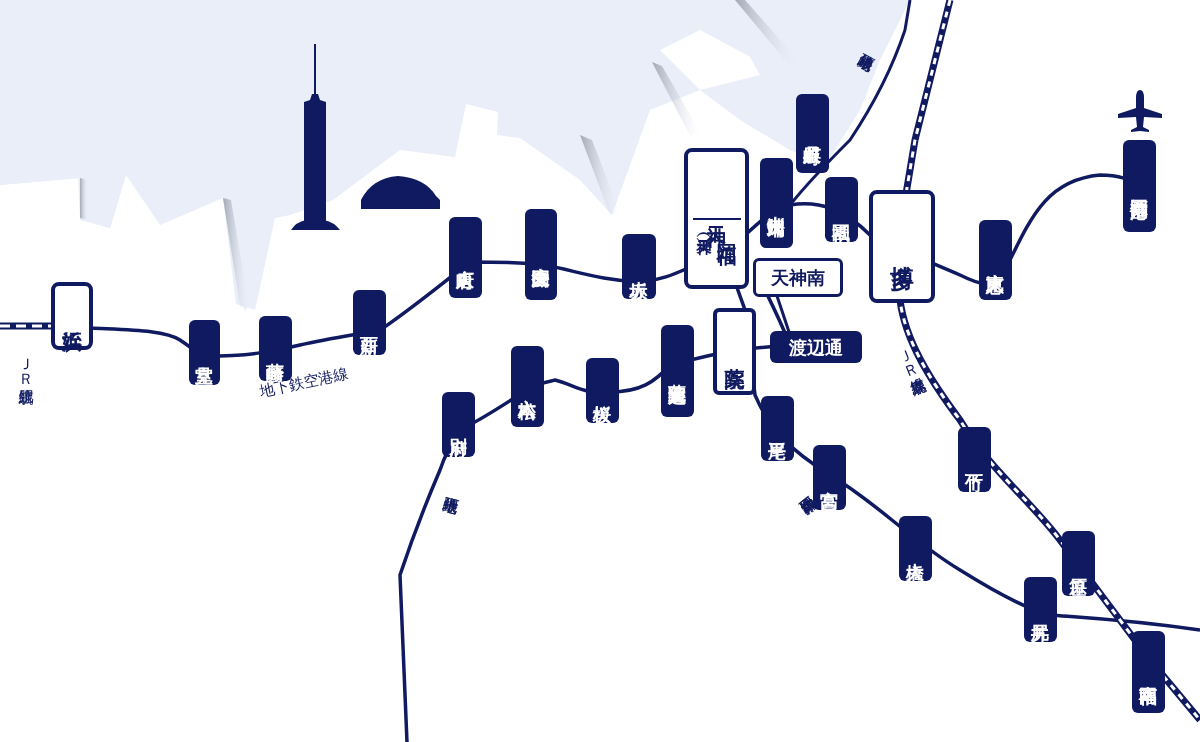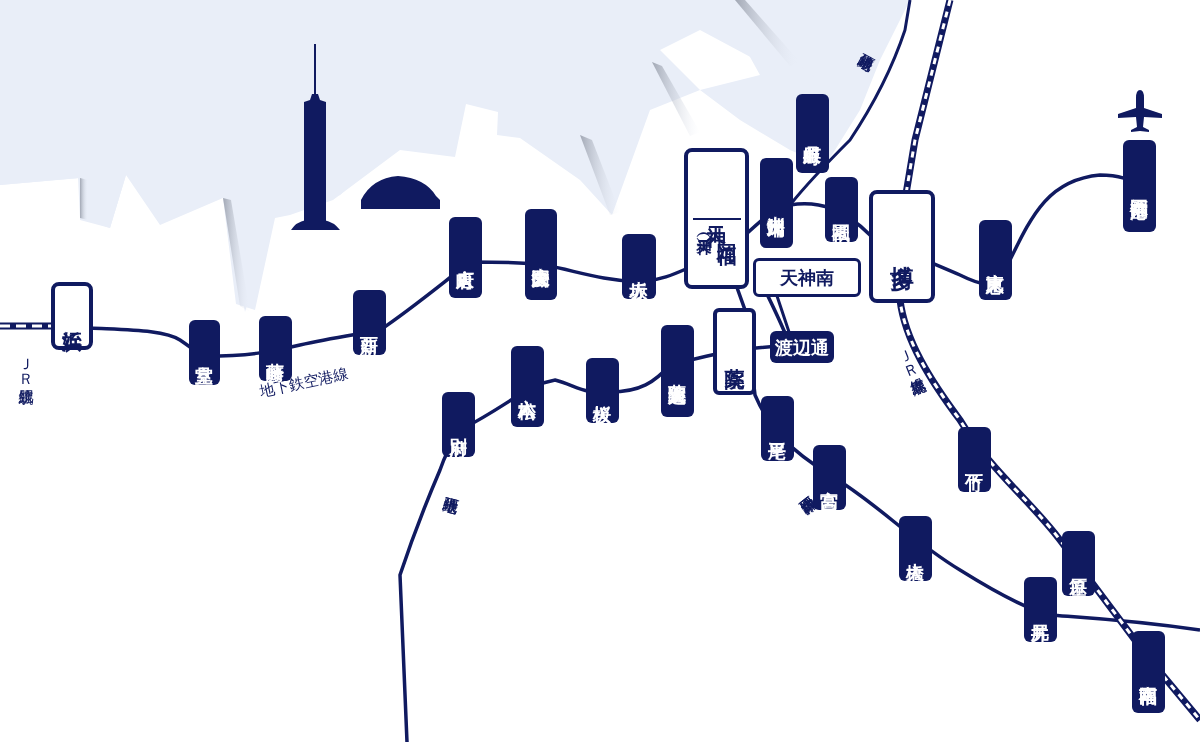--- a/index.html
+++ b/index.html
@@ -96,22 +96,22 @@
     <span class="b">（天神）</span>
   </span>
 </div>
 
 <div class="st v" style="left:760px;top:158px;width:33px;height:90px;">中洲川端</div>
 <div class="st v" style="left:796px;top:94px;width:33px;height:79px;">呉服町</div>
 <div class="st v" style="left:825px;top:177px;width:33px;height:65px;">祇園</div>
 <div class="st v major" style="left:869px;top:190px;width:66px;height:113px;font-size:24px;line-height:30px;">博多</div>
 <div class="st v" style="left:979px;top:220px;width:33px;height:80px;">東比恵</div>
 <div class="st v" style="left:1123px;top:140px;width:33px;height:92px;">福岡空港</div>
-<div class="st outline" style="left:753px;top:258px;width:108px;height:39px;">天神南</div>
-<div class="st" style="left:770px;top:331px;width:64px;height:32px;">渡辺通</div>
+<div class="st outline" style="left:753px;top:258px;width:90px;height:39px;">天神南</div>
+<div class="st" style="left:770px;top:331px;width:92px;height:32px;">渡辺通</div>
 <div class="st v outline" style="left:713px;top:308px;width:43px;height:87px;border-width:4px;font-size:20px;">薬院</div>
 <div class="st v" style="left:661px;top:325px;width:33px;height:92px;">薬院大通</div>
 <div class="st v" style="left:586px;top:358px;width:33px;height:65px;">桜坂</div>
 <div class="st v" style="left:511px;top:346px;width:33px;height:81px;">六本松</div>
 <div class="st v" style="left:442px;top:392px;width:33px;height:65px;">別府</div>
 <div class="st v" style="left:761px;top:396px;width:33px;height:65px;">平尾</div>
 <div class="st v" style="left:813px;top:445px;width:33px;height:65px;">高宮</div>
 <div class="st v" style="left:899px;top:516px;width:33px;height:65px;">大橋</div>
 <div class="st v" style="left:958px;top:427px;width:33px;height:65px;">竹下</div>
 <div class="st v" style="left:1062px;top:531px;width:33px;height:65px;">笹原</div>

